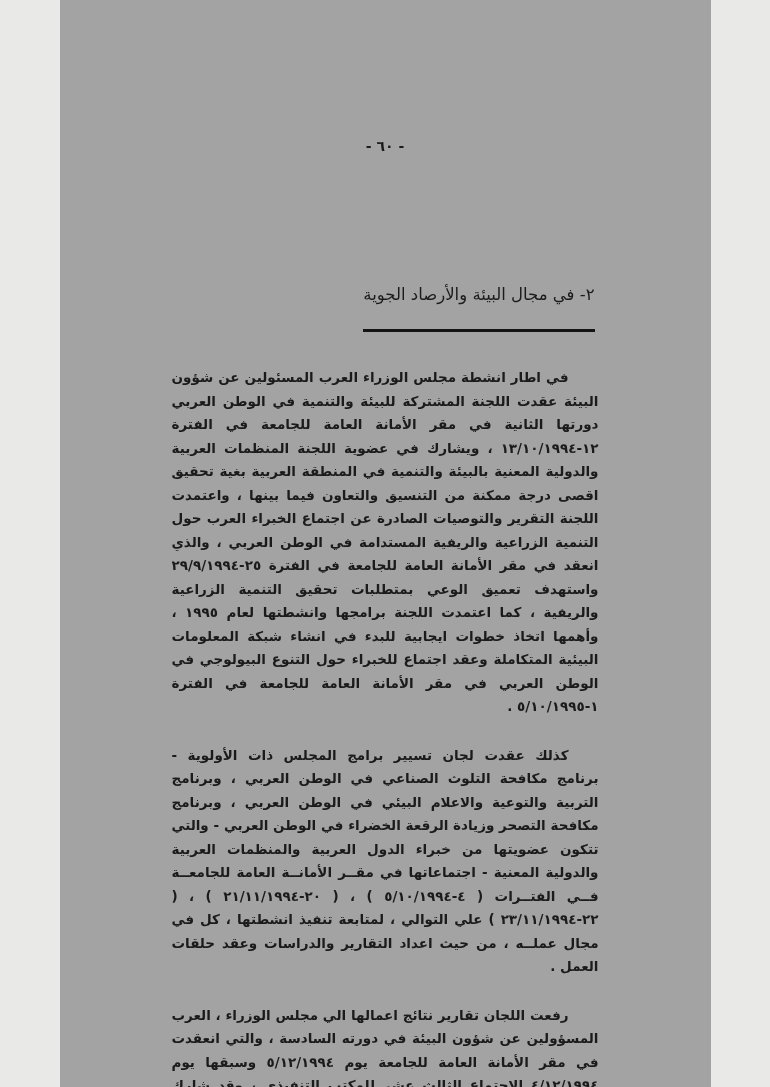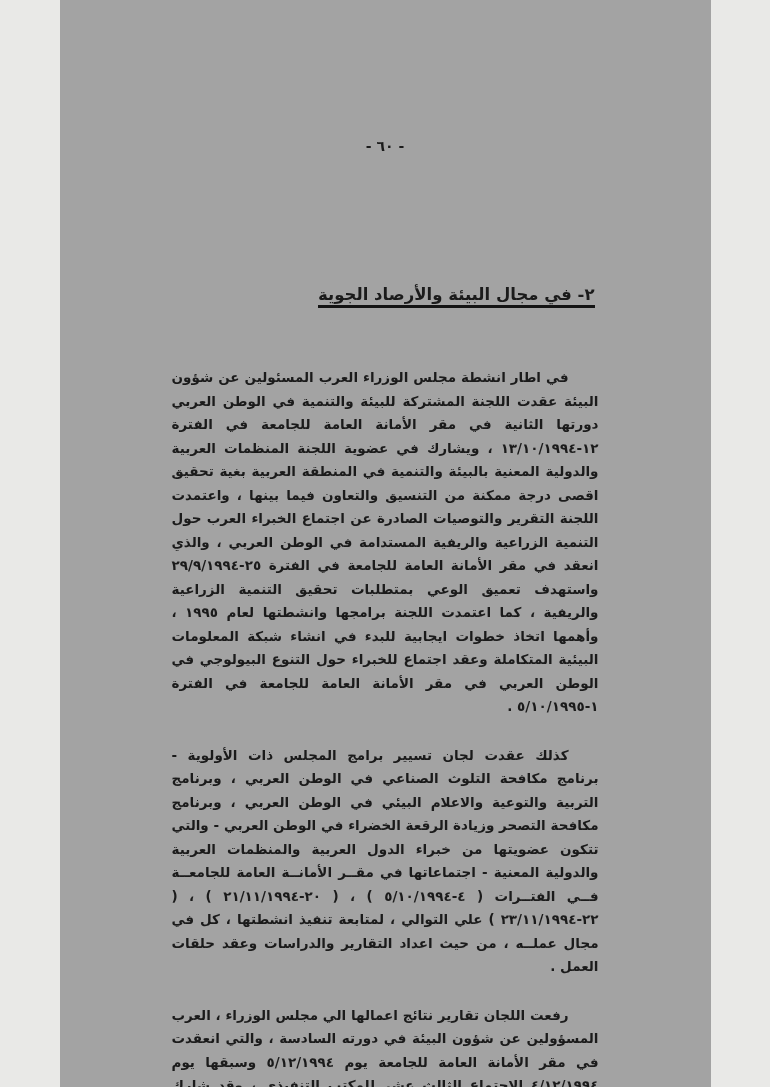--- a/index.html
+++ b/index.html
@@ -32,23 +32,23 @@
     position: absolute;
     top: 284px;
     right: 116px;
     direction: rtl;
     text-align: right;
   }
   .heading {
     display: inline-block;
     margin: 0;
     font-size: 16.5px;
-    font-weight: bold;
+    font-weight: normal;
     line-height: 1.3;
-    padding-bottom: 0;
+    padding-bottom: 24px;
     border-bottom: 3px solid #141414;
   }
   .body-text {
     position: absolute;
     top: 366px;
     right: 112px;
     left: 112px;
     direction: rtl;
     text-align: justify;
     text-justify: inter-word;

